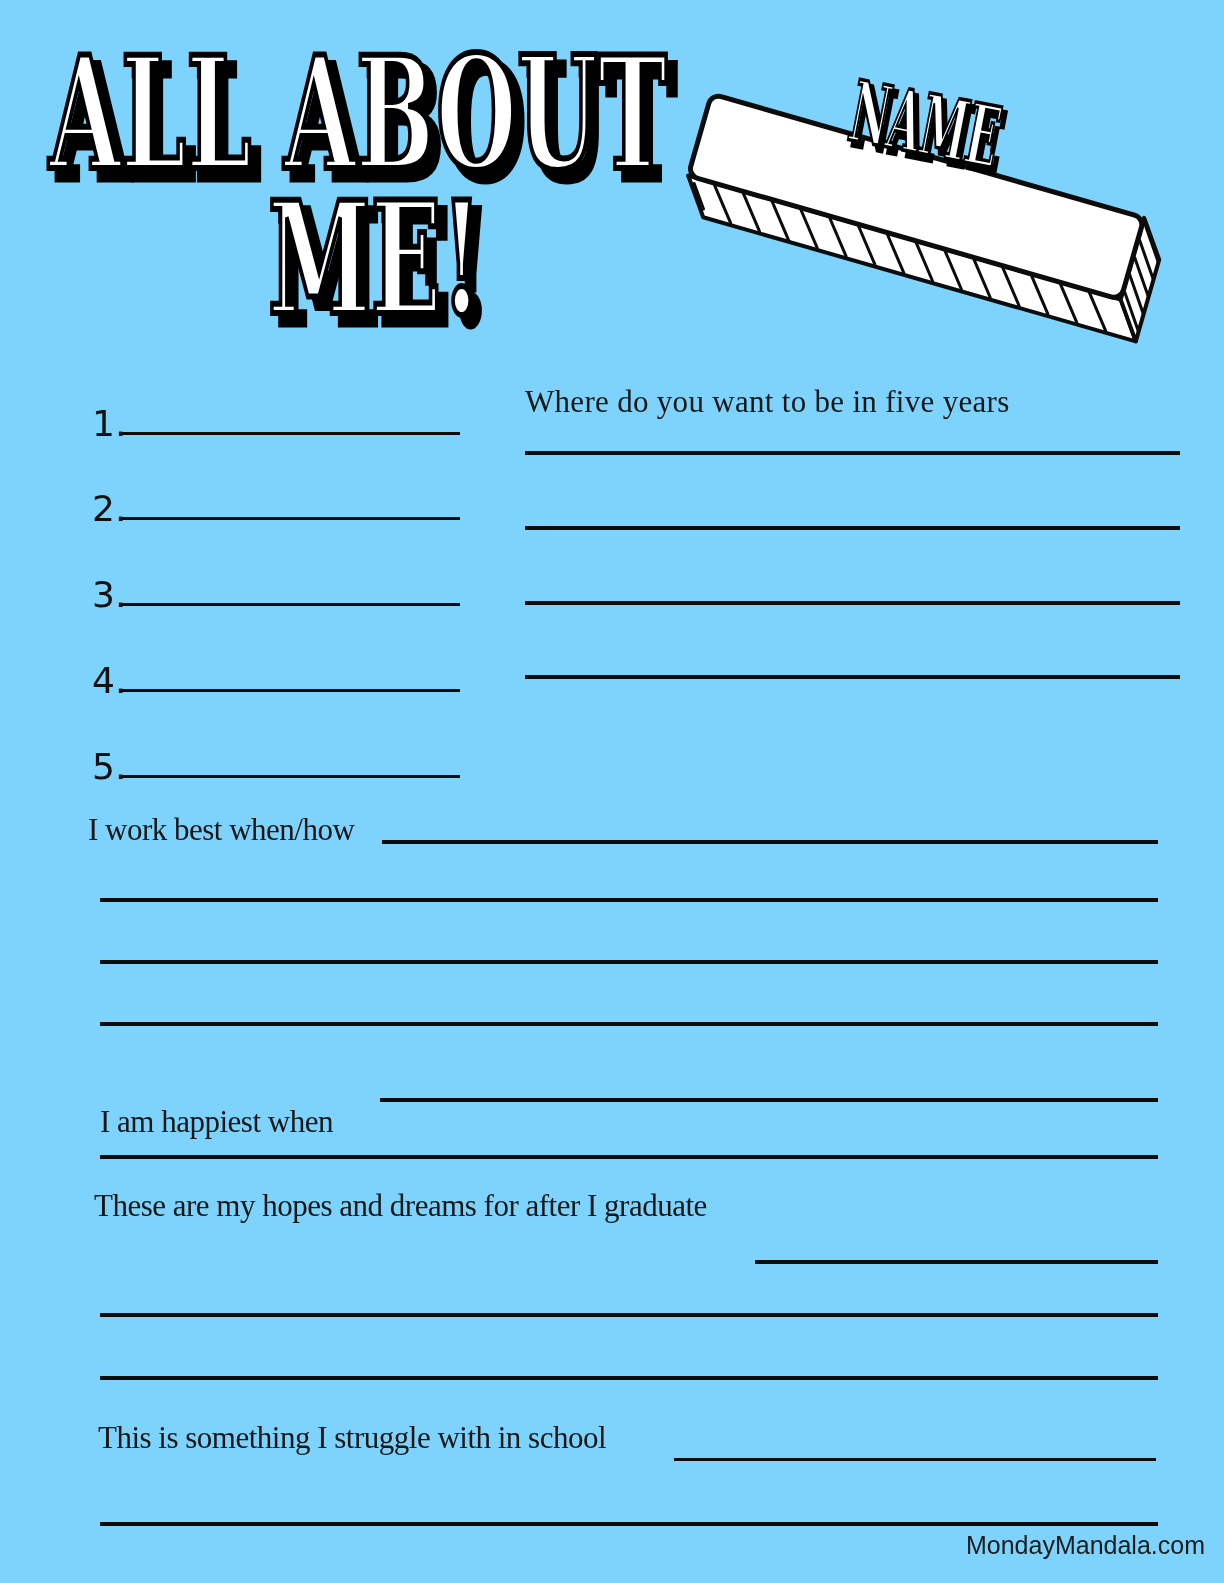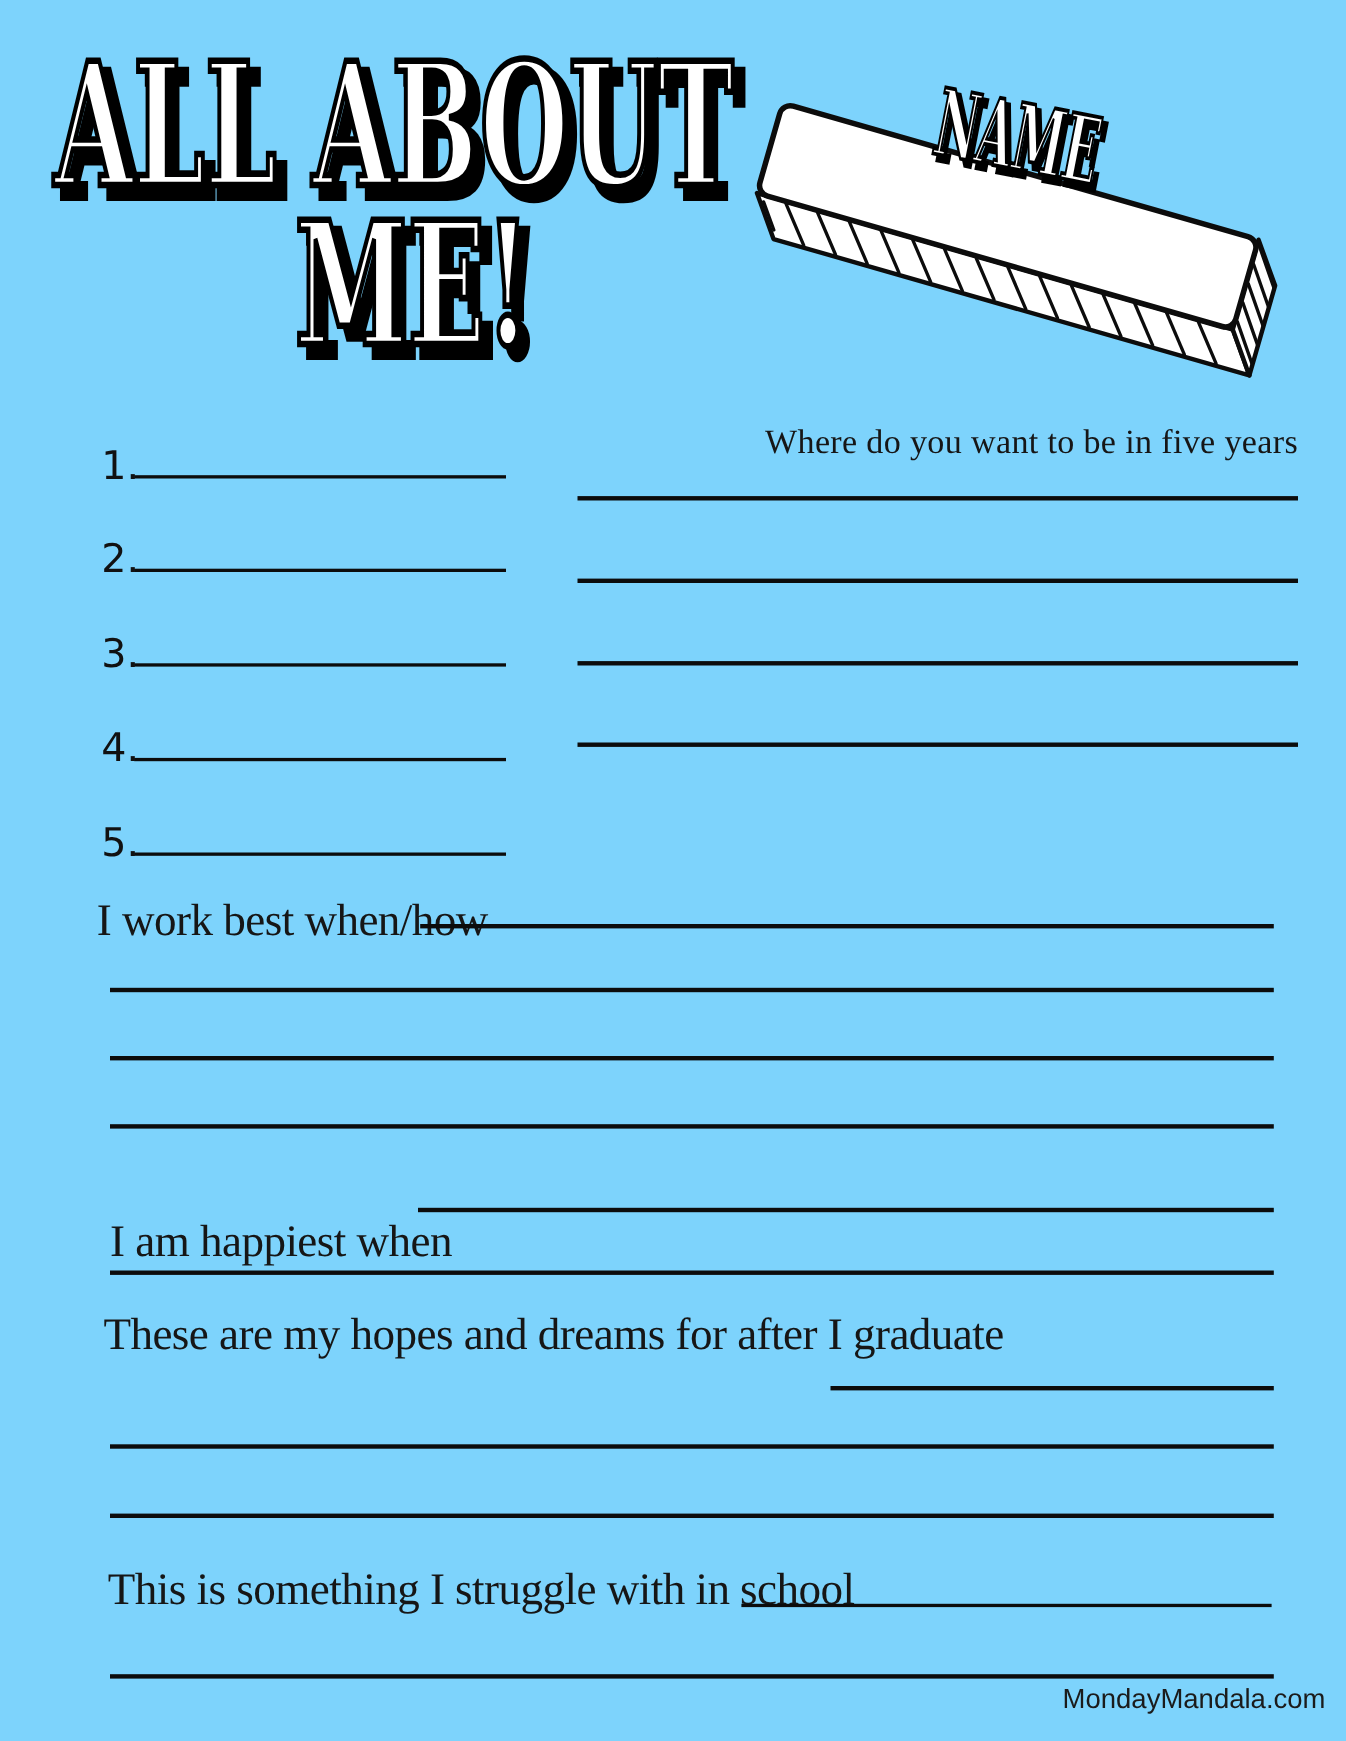--- a/index.html
+++ b/index.html
@@ -7,29 +7,29 @@
     position:relative; width:1224px; height:1583px;
     background:#7dd3fc; overflow:hidden;
     font-family:"Liberation Serif", serif; color:#1a1a1a;
   }
   svg text { user-select:none; }
   .title-svg { position:absolute; left:30px; top:28px; }
   .name-svg  { position:absolute; left:650px; top:40px; }
 
   .prompt {
     position:absolute; white-space:nowrap;
-    font-size:41px; letter-spacing:-0.5px; color:#161616;
+    font-size:31px; letter-spacing:-0.5px; color:#161616;
   }
   .fav-heading {
     position:absolute; left:95px; top:337px;
     font-size:24px; letter-spacing:-0.3px; color:#161616; white-space:nowrap;
   }
   .fy-heading {
     position:absolute; left:525px; top:384px; width:655px;
-    text-align:right; font-size:31px; letter-spacing:0.3px;
+    text-align:left; font-size:31px; letter-spacing:0.3px;
     color:#161616; white-space:nowrap;
   }
   .wline { position:absolute; height:4px; background:#0c0c0c; }
   .wline.thin { height:3px; }
 
   .fav-item { position:absolute; left:92px; width:368px; height:42px; }
   .fav-num  {
     position:absolute; left:0; top:10px;
     font-family:"DejaVu Sans", sans-serif; font-size:36px; color:#111;
   }

